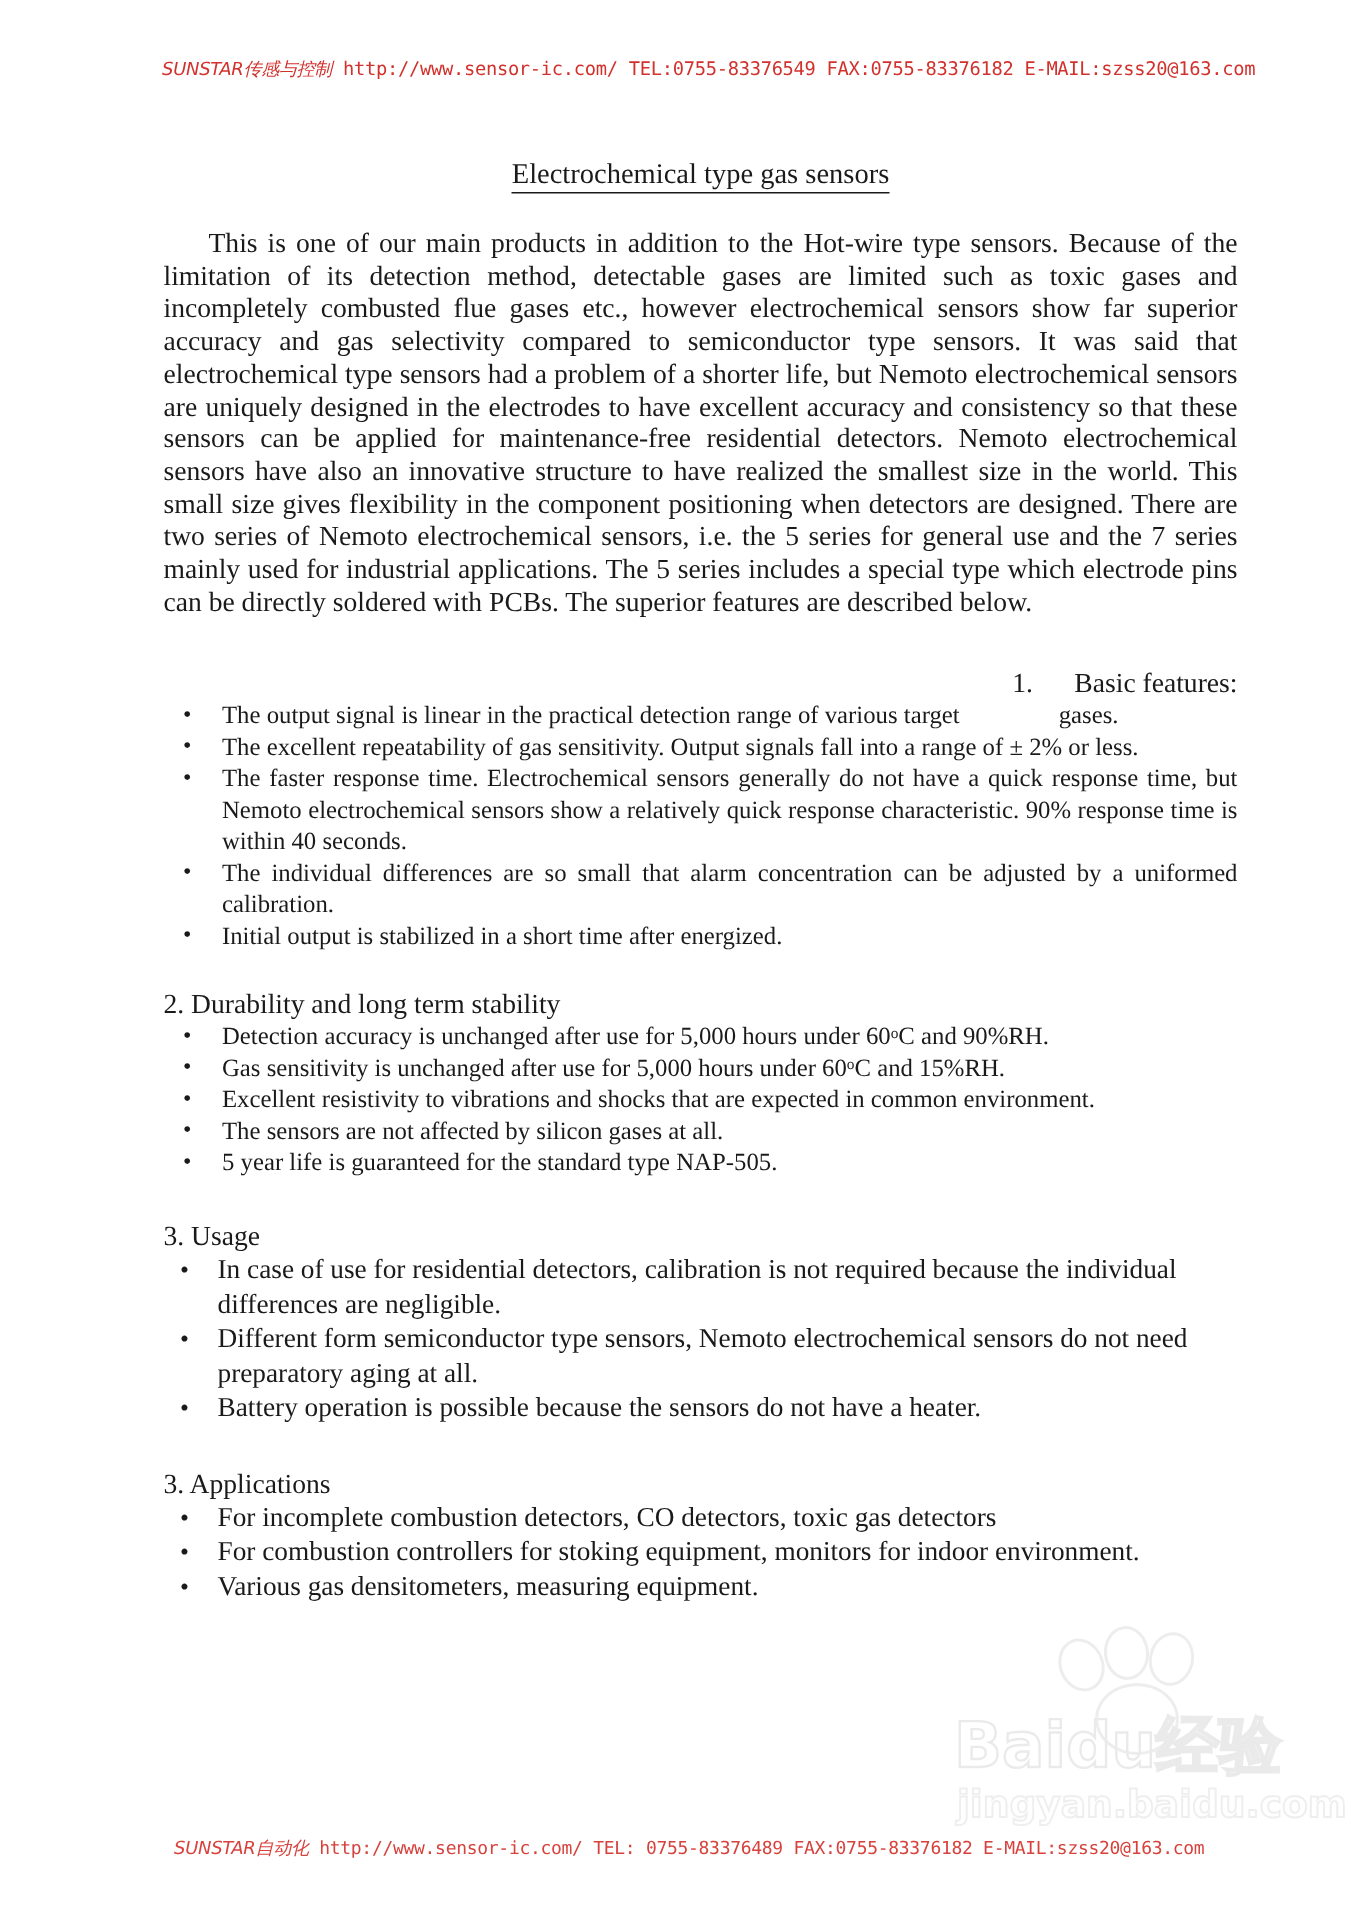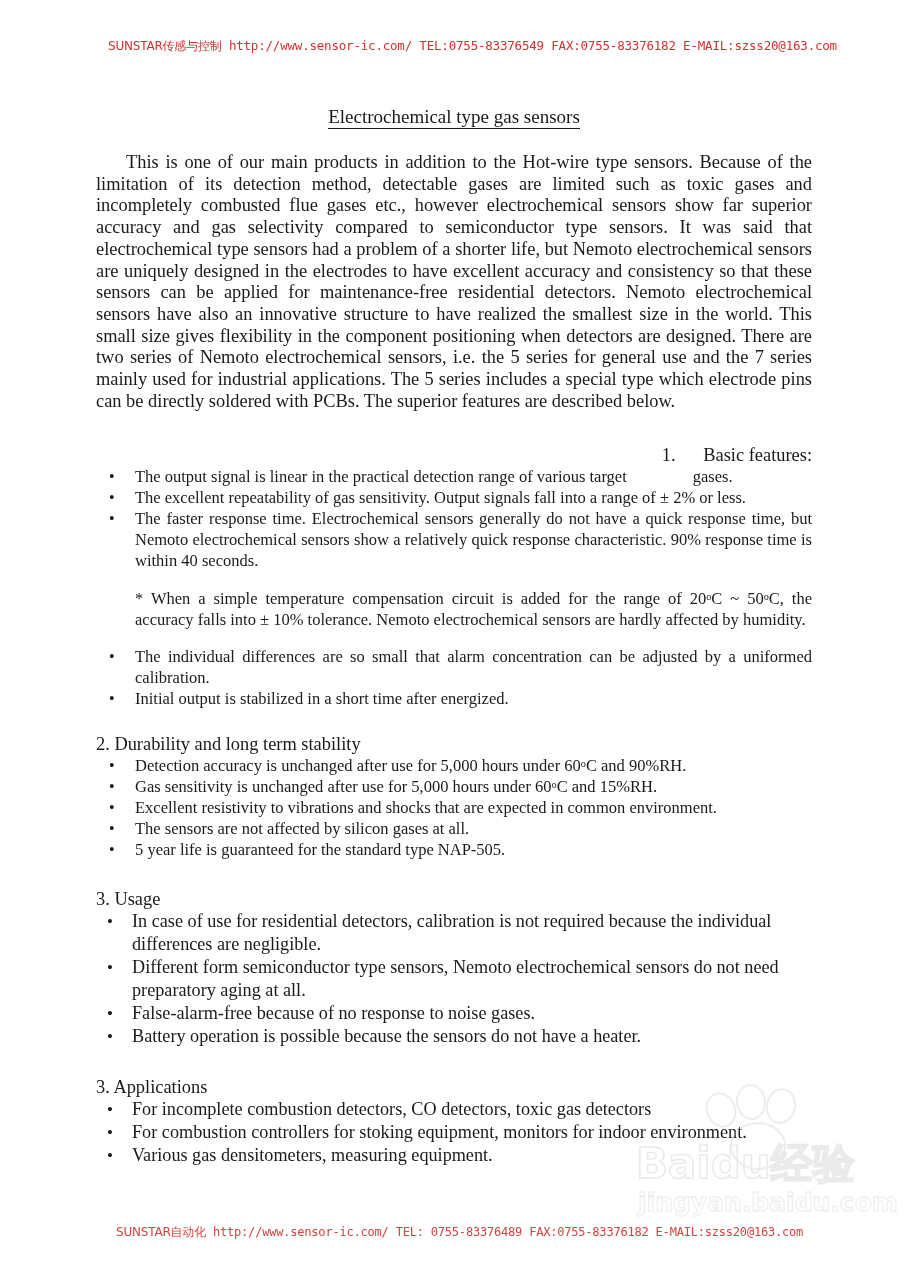--- a/index.html
+++ b/index.html
@@ -43,26 +43,27 @@
   .banner-bottom {
     top: 1224px;
     padding-left: 116px;
     font-size: 12px;
     line-height: 16px;
     color: #d7423c;
   }
   .banner .cjk {
     font-family: "DejaVu Sans", "Liberation Sans", sans-serif;
     font-size: 12px;
+    font-style: italic;
   }
 
   
   .content {
     position: absolute;
-    left: 96px;
+    left: 109px;
     top: 104px;
     width: 716px;
   }
 
   .doc-title {
     text-align: center;
     font-size: 19px;
     line-height: 26px;
     margin: 0 0 22px 0;
     font-weight: normal;
@@ -199,40 +200,38 @@
 
     <p class="intro">This is one of our main products in addition to the Hot-wire type sensors. Because of the limitation of its detection method, detectable gases are limited such as toxic gases and incompletely combusted flue gases etc., however electrochemical sensors show far superior accuracy and gas selectivity compared to semiconductor type sensors.   It was said that electrochemical type sensors had a problem of a shorter life, but Nemoto electrochemical sensors are uniquely designed in the electrodes to have excellent accuracy and consistency so that these sensors can be applied for maintenance-free residential detectors.   Nemoto electrochemical sensors have also an innovative structure to have realized the smallest size in the world.   This small size gives flexibility in the component positioning when detectors are designed.   There are two series of Nemoto electrochemical sensors, i.e. the 5 series for general use and the 7 series mainly used for industrial applications.   The 5 series includes a special type which electrode pins can be directly soldered with PCBs. The superior features are described below.</p>
 
     <p class="sec-head sec-head-1">1.      Basic features:</p>
 
     <ul class="bullets">
       <li><span>The output signal is linear in the practical detection range of various target</span><span class="gap-wide"></span><span>gases.</span></li>
       <li class="j"><span>The excellent repeatability of gas sensitivity.   Output signals fall into a range of ± 2% or less.</span></li>
       <li class="j"><span>The faster response time.   Electrochemical sensors generally do not have a quick response time, but Nemoto electrochemical sensors show a relatively quick response characteristic.   90% response time is within 40 seconds.</span></li>
     </ul>
-    <p class="sub"><span>* When a simple temperature compensation circuit is added for the range of 20</span><sup class="deg">o</sup><span>C ~ 50</span><sup class="deg">o</sup><span>C, the accuracy falls into ± 10% tolerance.   Nemoto electrochemical sensors are hardly affected by humidity.</span></p>
     <ul class="bullets">
       <li class="j"><span>The individual differences are so small that alarm concentration can be adjusted by a uniformed calibration.</span></li>
       <li><span>Initial output is stabilized in a short time after energized.</span></li>
     </ul>
 
     <p class="sec-head blk-2">2. Durability and long term stability</p>
     <ul class="bullets">
       <li><span>Detection accuracy is unchanged after use for 5,000 hours under 60</span><sup class="deg">o</sup><span>C and 90%RH.</span></li>
       <li><span>Gas sensitivity is unchanged after use for 5,000 hours under 60</span><sup class="deg">o</sup><span>C and 15%RH.</span></li>
       <li><span>Excellent resistivity to vibrations and shocks that are expected in common environment.</span></li>
       <li><span>The sensors are not affected by silicon gases at all.</span></li>
       <li><span>5 year life is guaranteed for the standard type NAP-505.</span></li>
     </ul>
 
     <p class="sec-head blk-3">3. Usage</p>
     <ul class="bullets lg">
       <li><span>In case of use for residential detectors, calibration is not required because the individual differences are negligible.</span></li>
       <li><span>Different form semiconductor type sensors, Nemoto electrochemical sensors do not need preparatory aging at all.</span></li>
-      <li><span>False-alarm-free because of no response to noise gases.</span></li>
       <li><span>Battery operation is possible because the sensors do not have a heater.</span></li>
     </ul>
 
     <p class="sec-head blk-4">3. Applications</p>
     <ul class="bullets lg">
       <li><span>For incomplete combustion detectors, CO detectors, toxic gas detectors</span></li>
       <li class="j"><span>For combustion controllers for stoking equipment, monitors for indoor environment.</span></li>
       <li><span>Various gas densitometers, measuring equipment.</span></li>
     </ul>
 

